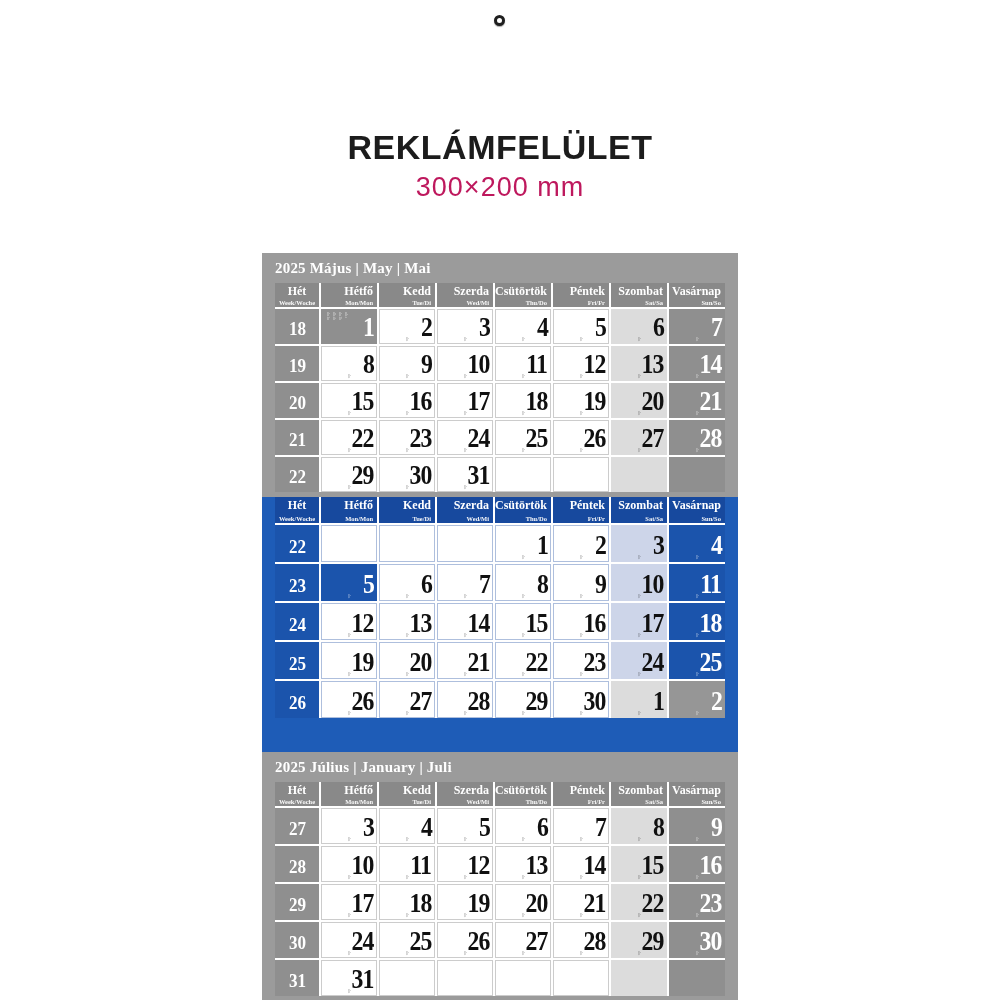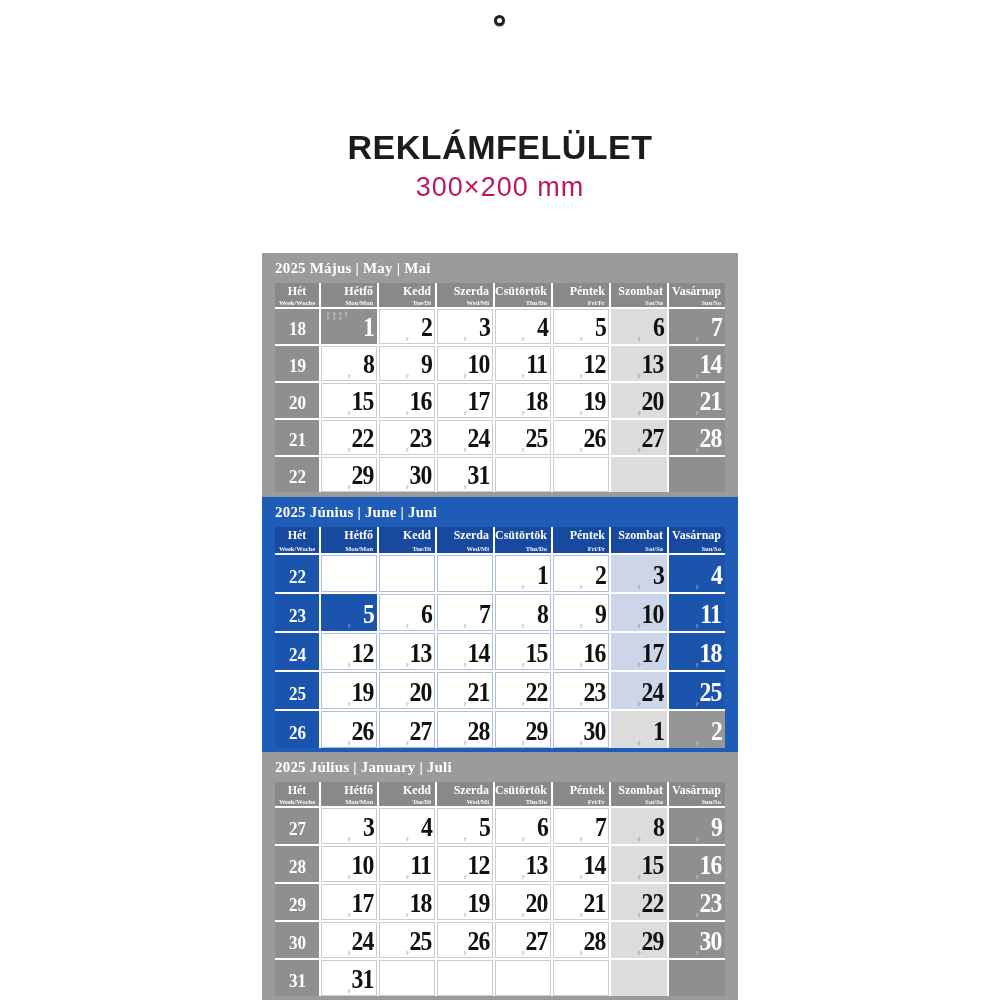--- a/index.html
+++ b/index.html
@@ -249,21 +249,20 @@
           <span class="mark">ılıı</span>
           <span class="num">31</span>
         </div>
         <div class="cell d ew"></div>
         <div class="cell d ew"></div>
         <div class="cell d es"></div>
         <div class="cell d eu"></div>
       </div>
   </div>
   <div class="panel m1 blue">
-    <div class="title">2025 Június | June | Juni</div>
     <div class="grid">
         <div class="cell dayhead weekhead">
           <span class="p">Hét</span>
           <span class="q">Week/Woche</span>
         </div>
         <div class="cell dayhead">
           <span class="p">Hétfő</span>
           <span class="q">Mon/Mon</span>
         </div>
         <div class="cell dayhead">

